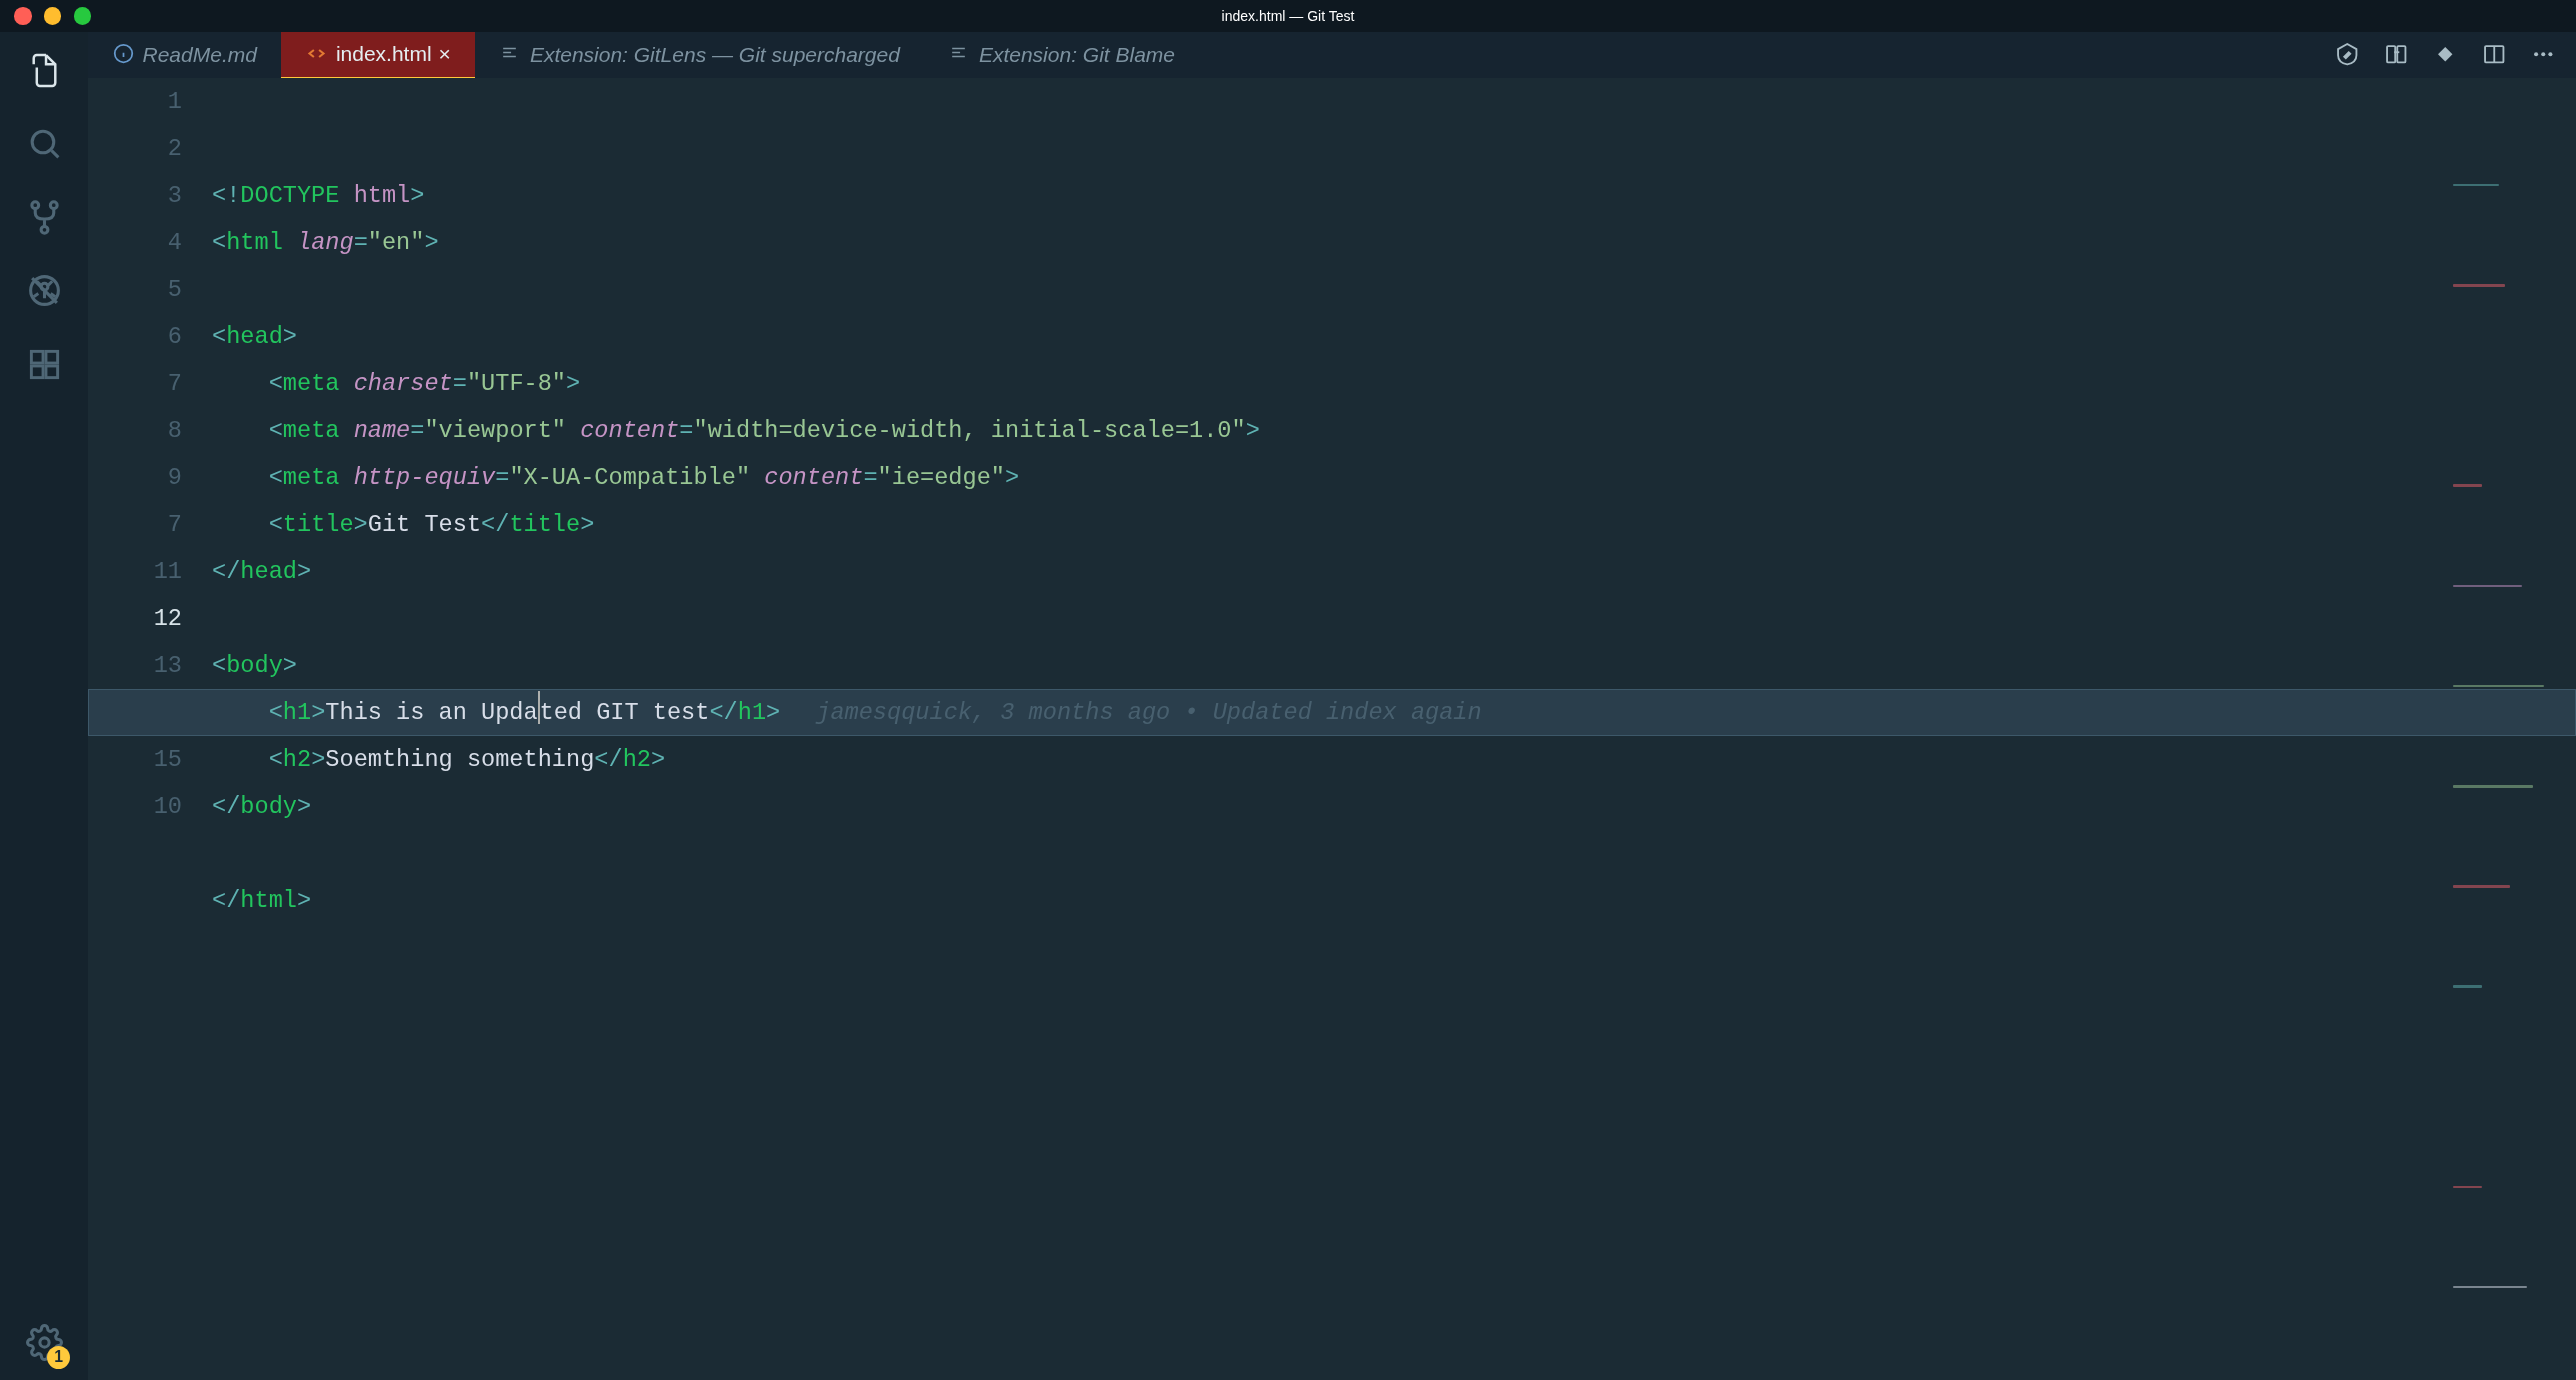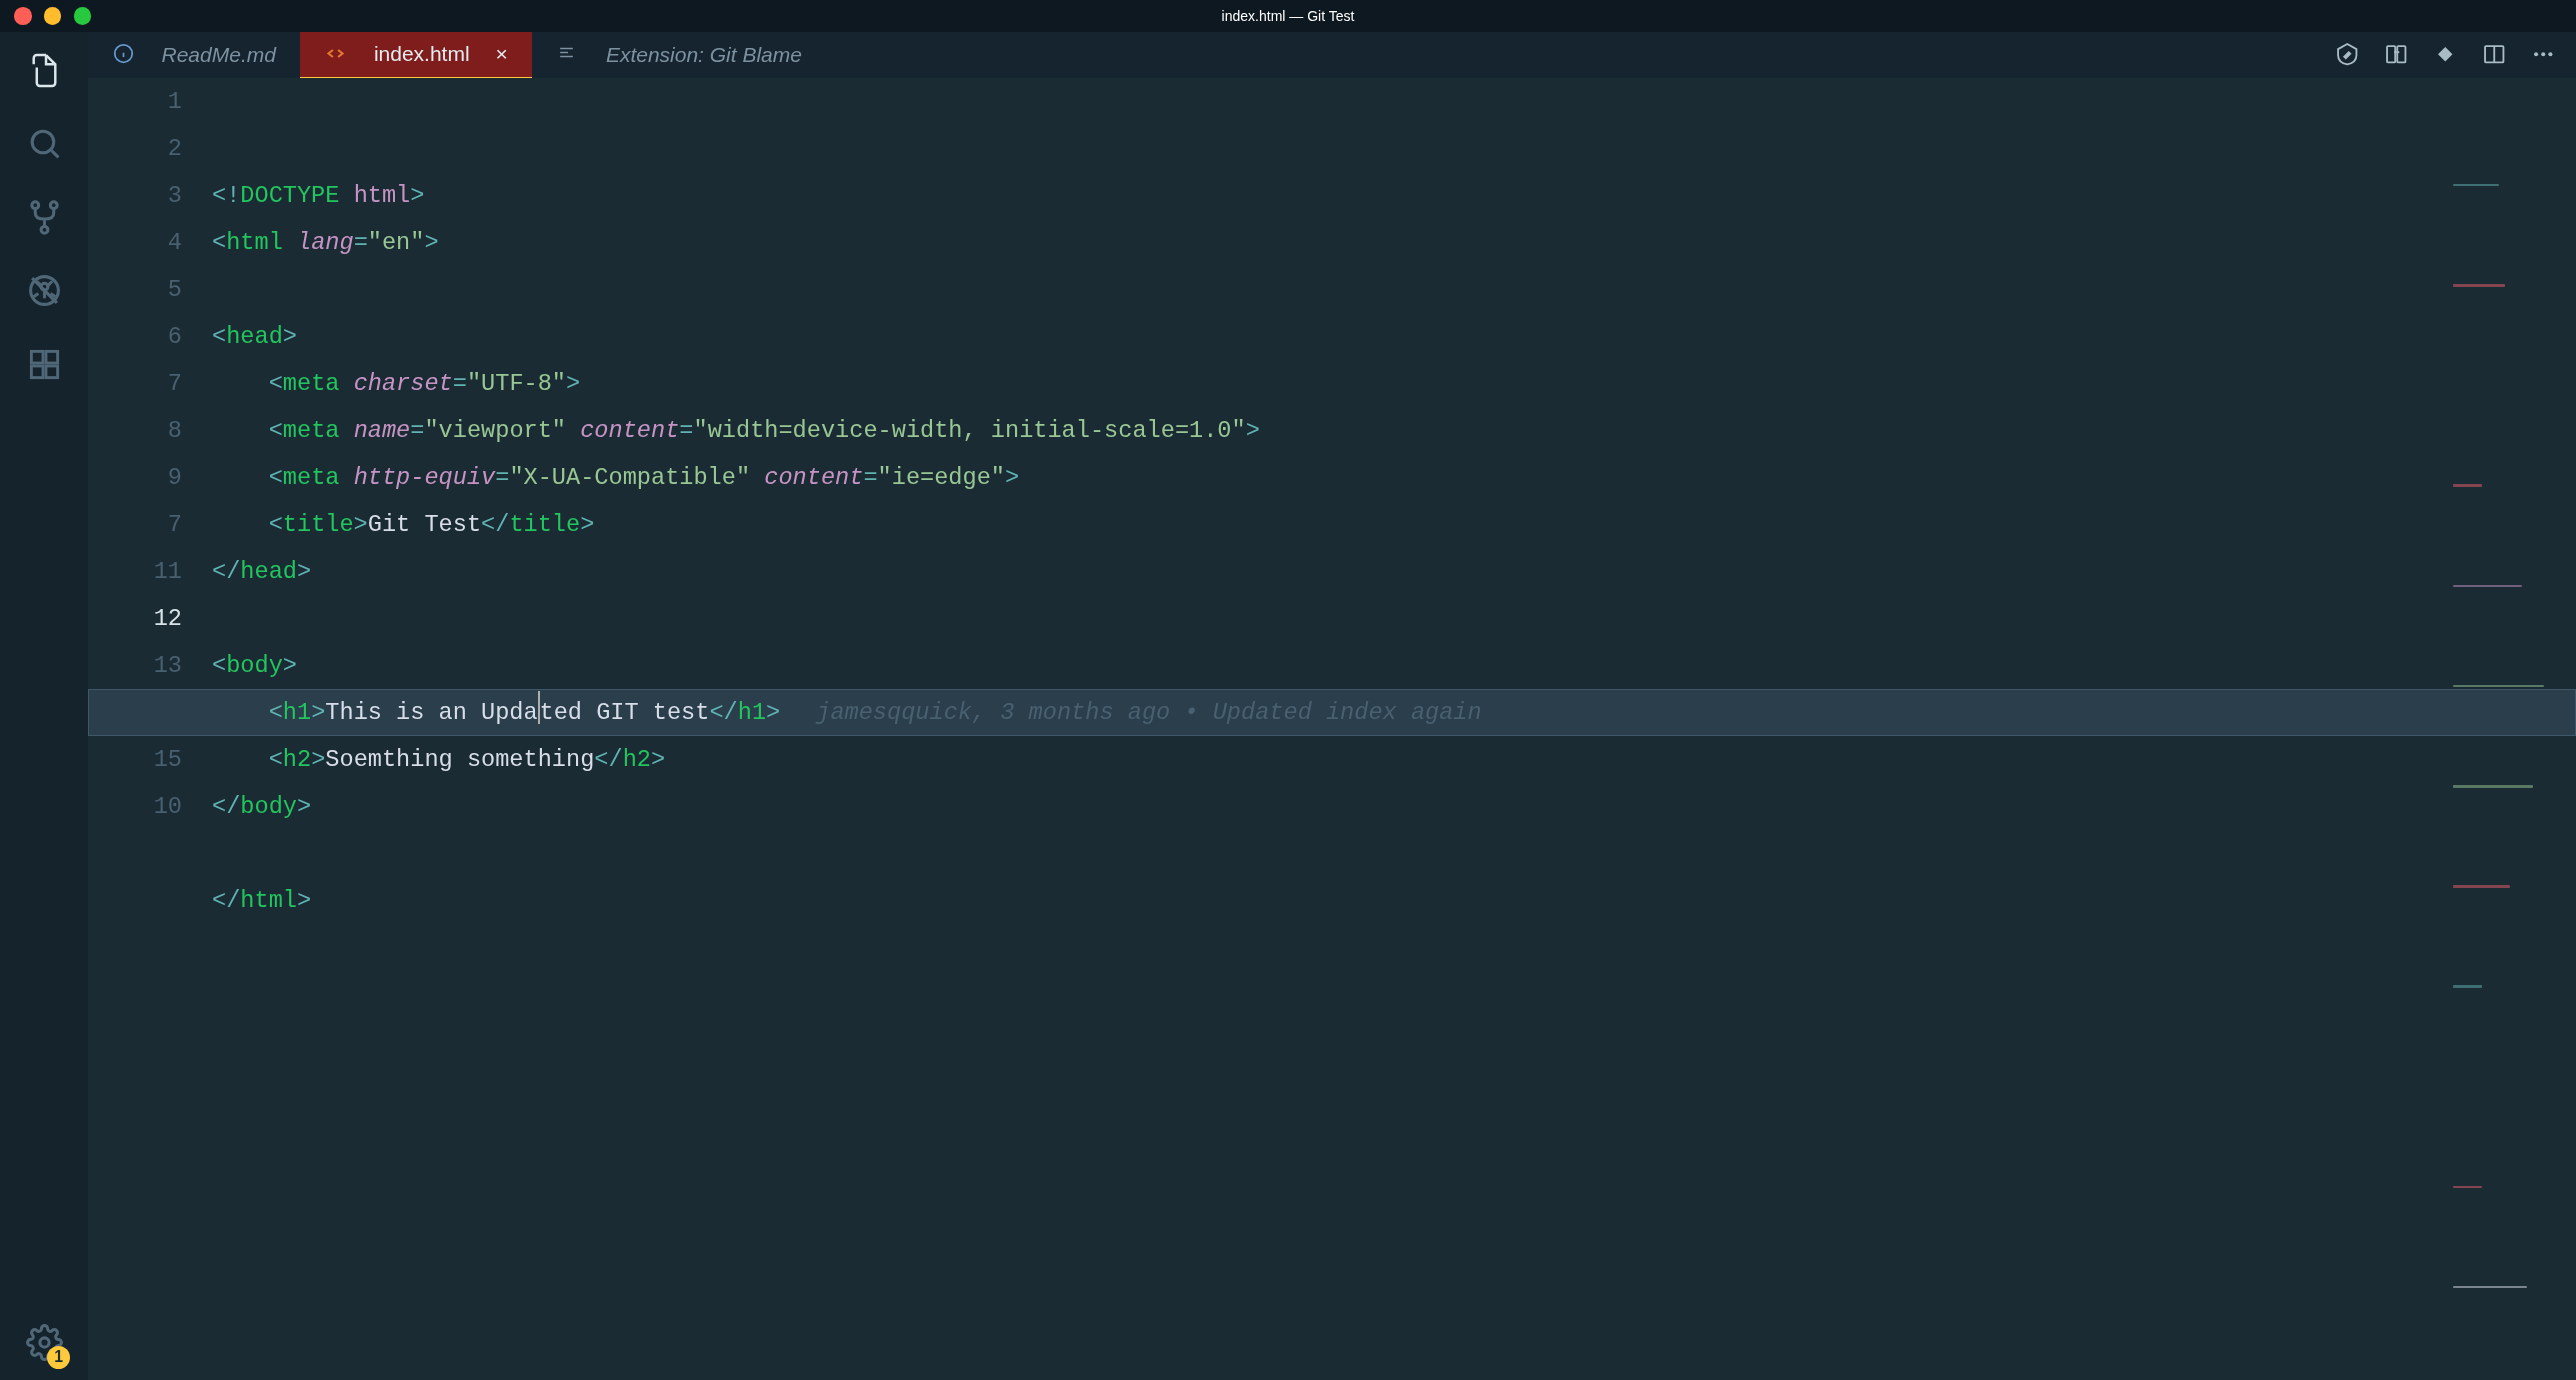--- a/index.html
+++ b/index.html
@@ -76,21 +76,21 @@
 .tab-bar {
   height: 46px;
   background: #162430;
   display: flex;
   align-items: stretch;
 }
 .tab {
   display: flex;
   align-items: center;
   padding: 0 24.5px;
-  gap: 26px;
+  gap: 7px;
   color: #7d92a0;
   font-size: 21px;
   cursor: pointer;
   font-style: italic;
 }
 .tab.active {
   background: #7f1d1d;
   color: #e5edf0;
   font-style: normal;
   border-bottom: 1.8px solid #ffc93c;
@@ -229,20 +229,28 @@
         <span class="tab-label">ReadMe.md</span>
       </div>
       <div class="tab active">
         <span class="tab-icon">
           <svg viewBox="0 0 24 24" width="21" height="21" fill="none" stroke="#e37933" stroke-width="2.4">
               <path d="m9 8-5 4 5 4M15 8l5 4-5 4"></path>
             </svg>
         </span>
         <span class="tab-label">index.html</span>
         <span class="close">×</span>
+      </div>
+      <div class="tab">
+        <span class="tab-icon">
+          <svg viewBox="0 0 24 24" width="19" height="19" fill="none" stroke="#7d92a0" stroke-width="2">
+              <path d="M4 7h16M4 12h10M4 17h16"></path>
+            </svg>
+        </span>
+        <span class="tab-label">Extension: GitLens — Git supercharged</span>
       </div>
       <div class="tab">
         <span class="tab-icon">
           <svg viewBox="0 0 24 24" width="19" height="19" fill="none" stroke="#7d92a0" stroke-width="2">
               <path d="M4 7h16M4 12h10M4 17h16"></path>
             </svg>
         </span>
         <span class="tab-label">Extension: Git Blame</span>
       </div>
       <div class="tab-bar-right">

